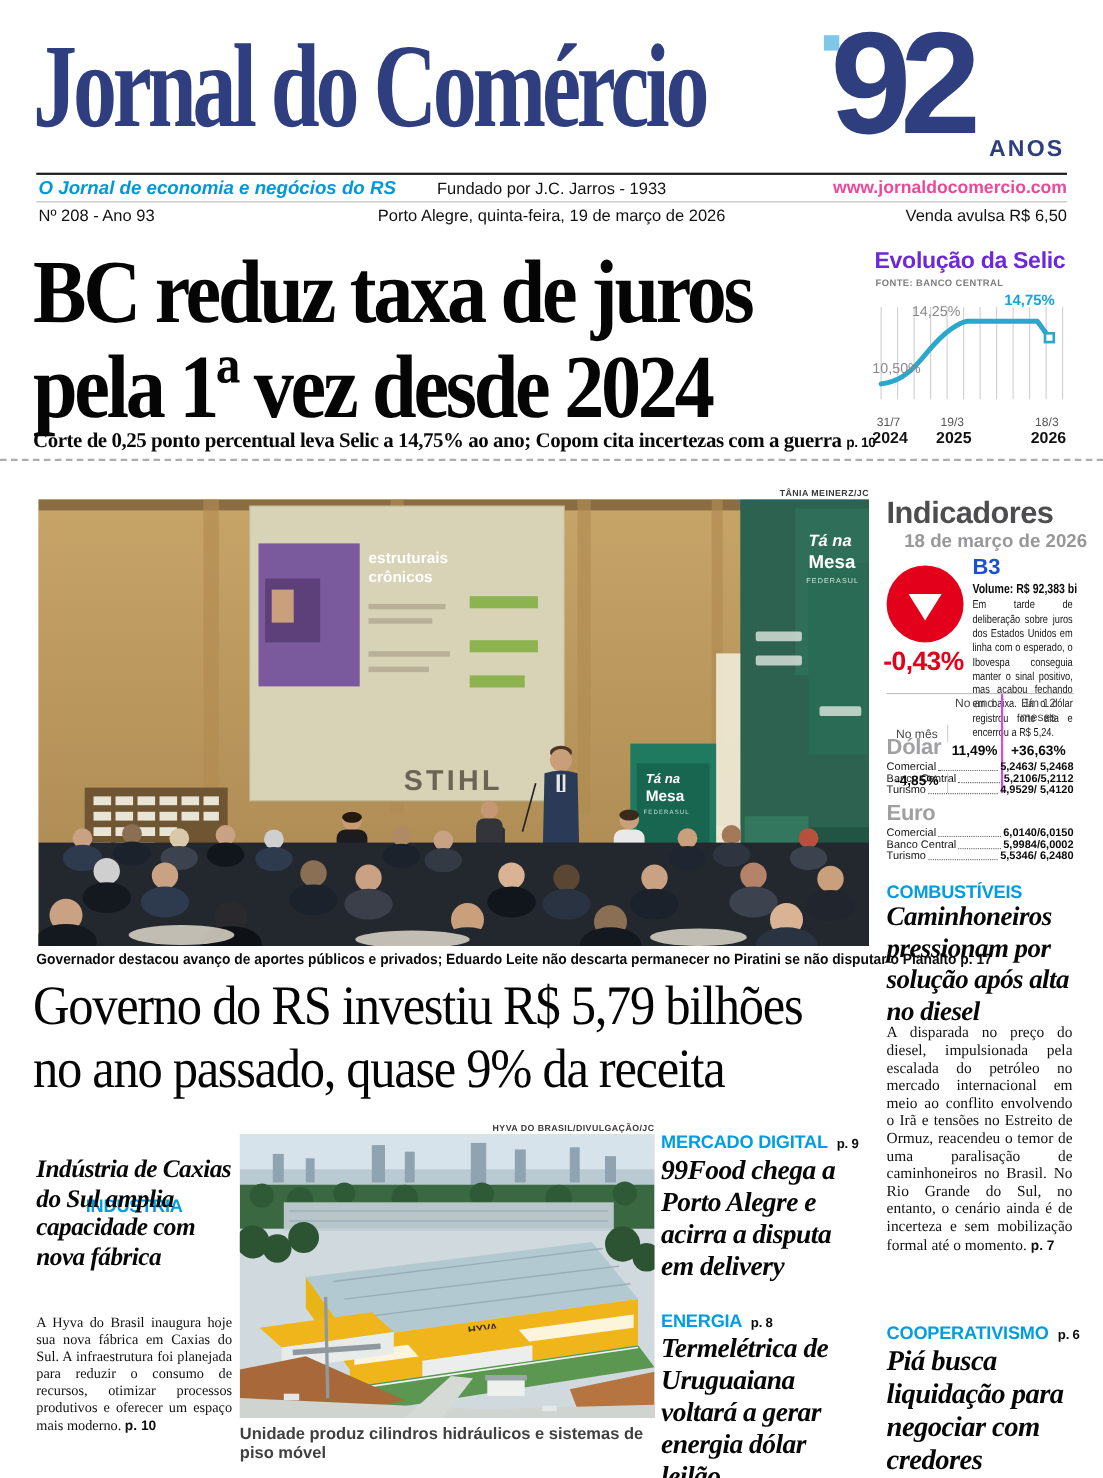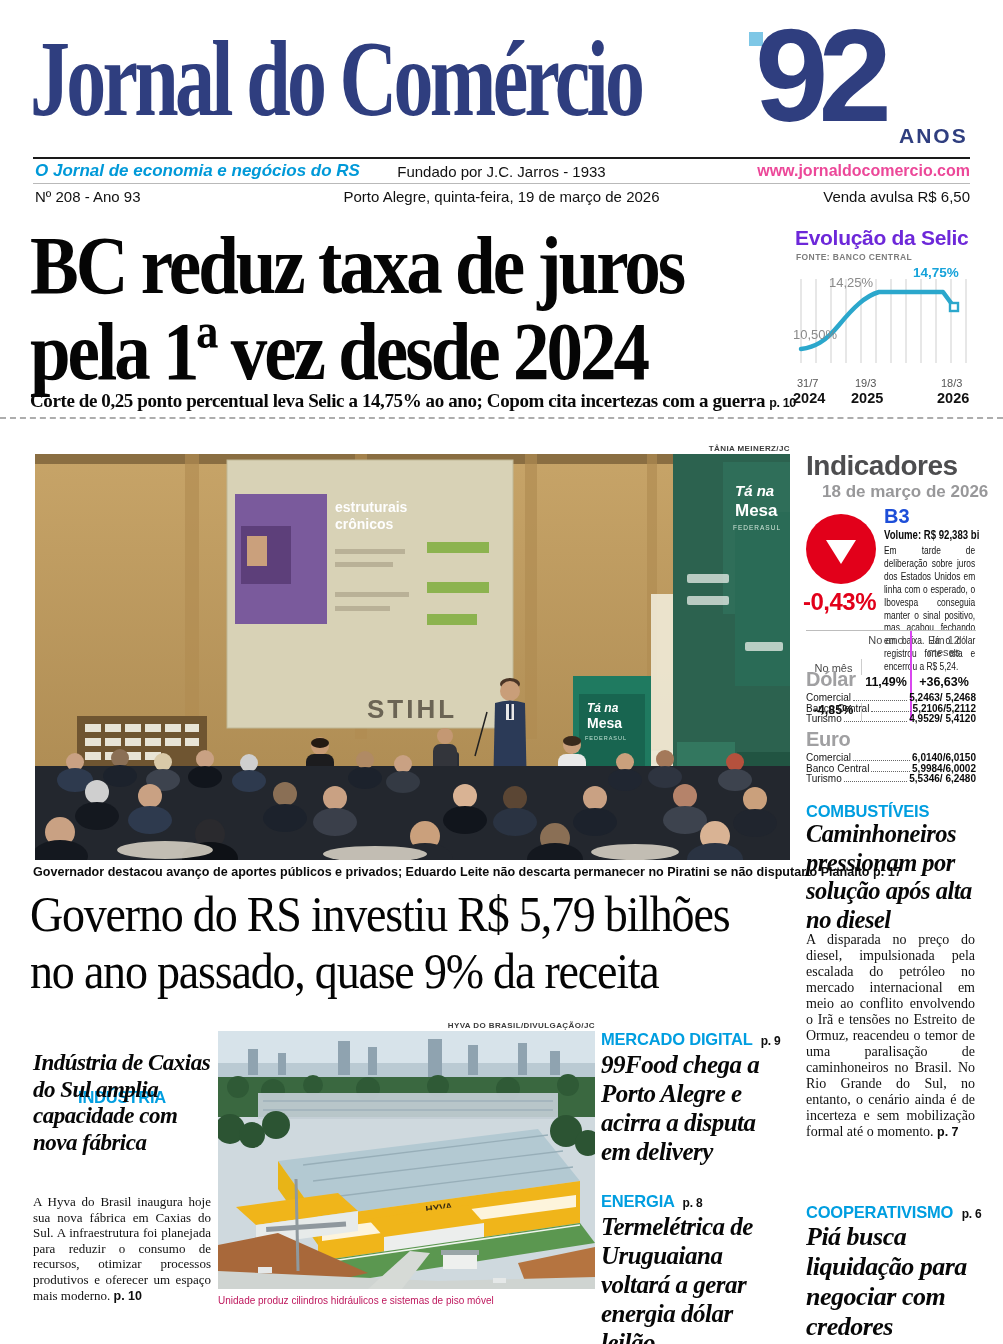--- a/index.html
+++ b/index.html
@@ -116,21 +116,21 @@
 
   .coop-kicker { left:806px; top:1203px; }
   .coop-head { left:806px; top:1222px; width:176px; font-size:26px; line-height:30px; }
 
   .ind2-kicker { left:33px; top:1088px;margin-left:45px; }
   .ind2-head { left:33px; top:1050px; width:180px; font-size:23px; line-height:26.5px; }
   .ind2-body { left:33px; top:1194px; width:178px; font-size:13px; line-height:15.6px; }
 
   .hyva-credit { left:218px; top:1021px; width:377px; text-align:right; }
   .hyva-photo { left:218px; top:1031px; width:377px; height:258px; background:#cfd9de; }
-  .hyva-caption { left:218px; top:1295px; width:390px; font-weight:400; font-size:10px; color:#be185d; }
+  .hyva-caption { left:218px; top:1295px; width:390px; font-weight:700; font-size:15px; color:#404040; }
 
   .md-kicker { left:601px; top:1030px; }
   .md-head { left:601px; top:1050px; width:185px; font-size:25px; line-height:29px; }
   .en-kicker { left:601px; top:1192px; }
   .en-head { left:601px; top:1212px; width:190px; font-size:25px; line-height:29px; }
 
   svg text { font-family:"Liberation Sans", sans-serif; }
 </style>
 </head>
 <body>

